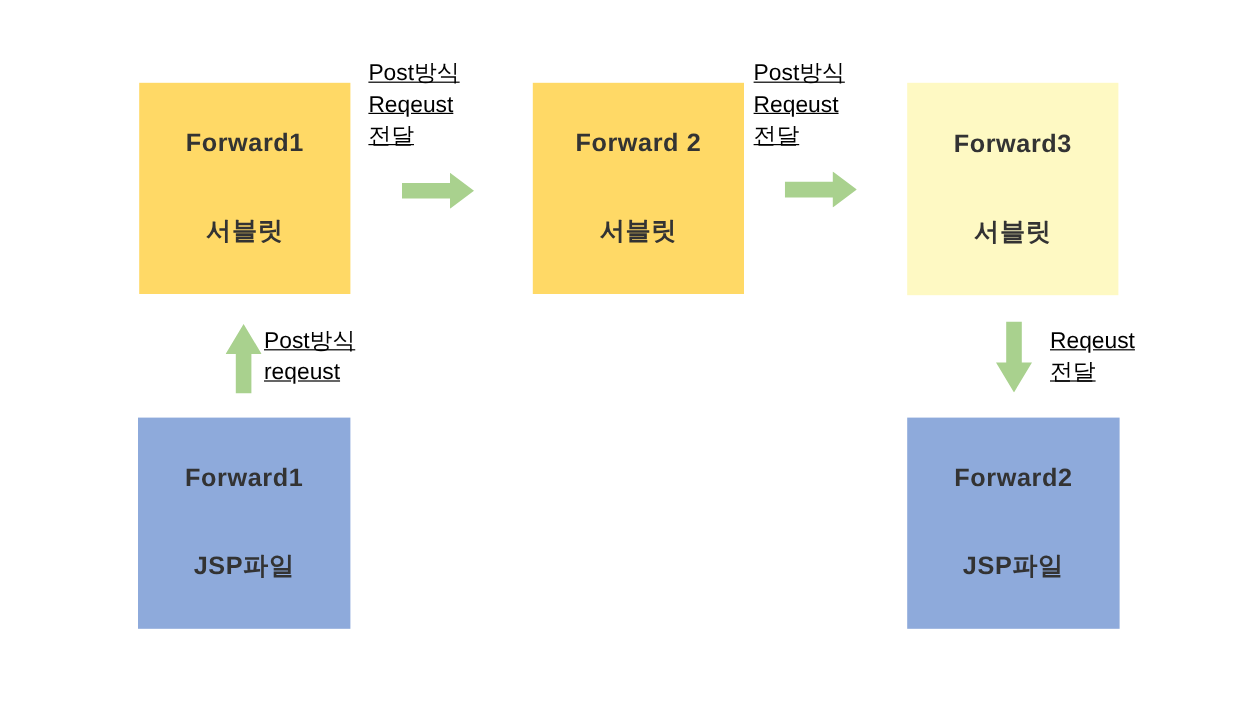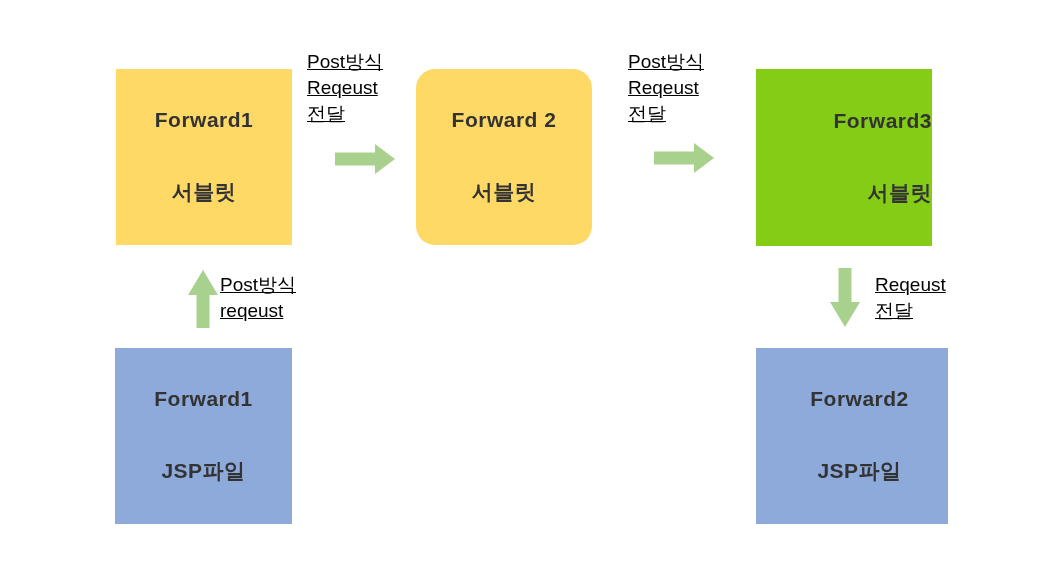--- a/index.html
+++ b/index.html
@@ -28,21 +28,21 @@
   .box .box-subtitle {
     font-weight: bold;
     font-size: 21px;
     color: #333333;
     letter-spacing: 0.5px;
   }
   .servlet-box { width: 176px; height: 176px; }
   .jsp-box     { width: 177px; height: 176px; }
 
   #servlet1 { left: 116px; top: 69px; }
-  #servlet2 { left: 416px; top: 69px; border-radius: 19px; }
+  #servlet2 { left: 444px; top: 69px; }
   #servlet3 { left: 756px; top: 69px; height: 177px; }
   #jsp1     { left: 115px; top: 348px; }
   #jsp2     { left: 756px; top: 348px; }
 
   .arrow { position: absolute; }
   #arrow-right-1 { left: 335px; top: 144px; }
   #arrow-right-2 { left: 654px; top: 143px; }
   #arrow-up      { left: 188px; top: 270px; }
   #arrow-down    { left: 830px; top: 268px; }
 
@@ -69,31 +69,31 @@
   <div class="box servlet-box" id="servlet1" style="background-color: rgb(255, 217, 102);">
     <span class="box-title">Forward1</span>
     <span class="box-subtitle">서블릿</span>
   </div>
 
   <div class="box servlet-box" id="servlet2" style="background-color: rgb(255, 217, 102);">
     <span class="box-title">Forward 2</span>
     <span class="box-subtitle">서블릿</span>
   </div>
 
-  <div class="box servlet-box" id="servlet3" style="background-color: #84cc16; align-items: flex-end;">
+  <div class="box servlet-box" id="servlet3" style="background-color: #fef9c3;">
     <span class="box-title">Forward3</span>
     <span class="box-subtitle">서블릿</span>
   </div>
 
   <div class="box jsp-box" id="jsp1" style="background-color: rgb(142, 170, 219);">
     <span class="box-title">Forward1</span>
     <span class="box-subtitle">JSP파일</span>
   </div>
 
-  <div class="box jsp-box" id="jsp2" style="background-color: rgb(142, 170, 219); padding-left: 15px;">
+  <div class="box jsp-box" id="jsp2" style="background-color: rgb(142, 170, 219);">
     <span class="box-title">Forward2</span>
     <span class="box-subtitle">JSP파일</span>
   </div>
 
   <svg class="arrow" id="arrow-right-1" width="60" height="30" viewBox="0 0 60 30">
     <polygon points="0,8.5 40,8.5 40,0 60,15 40,30 40,21.5 0,21.5" style="fill: rgb(169, 209, 142);"></polygon>
   </svg>
 
   <svg class="arrow" id="arrow-right-2" width="60" height="30" viewBox="0 0 60 30">
     <polygon points="0,8.5 40,8.5 40,0 60,15 40,30 40,21.5 0,21.5" style="fill: rgb(169, 209, 142);"></polygon>

